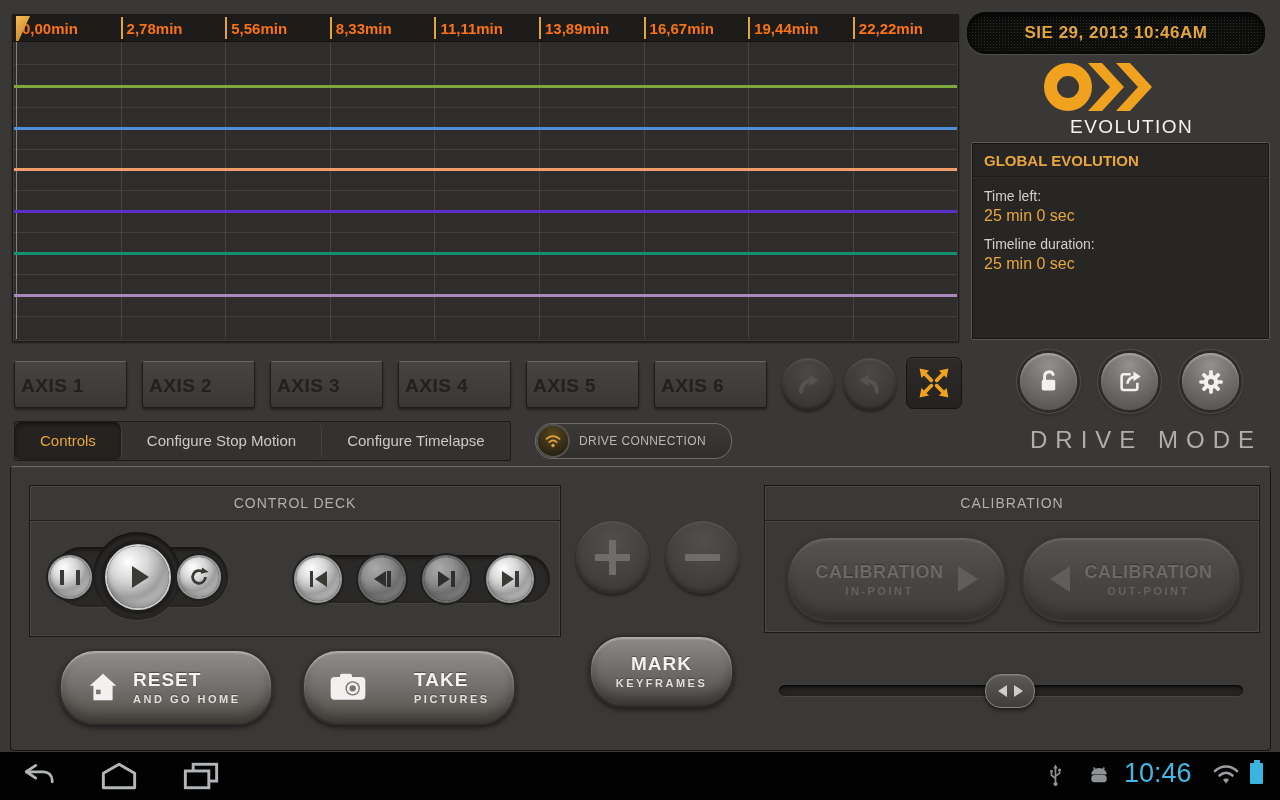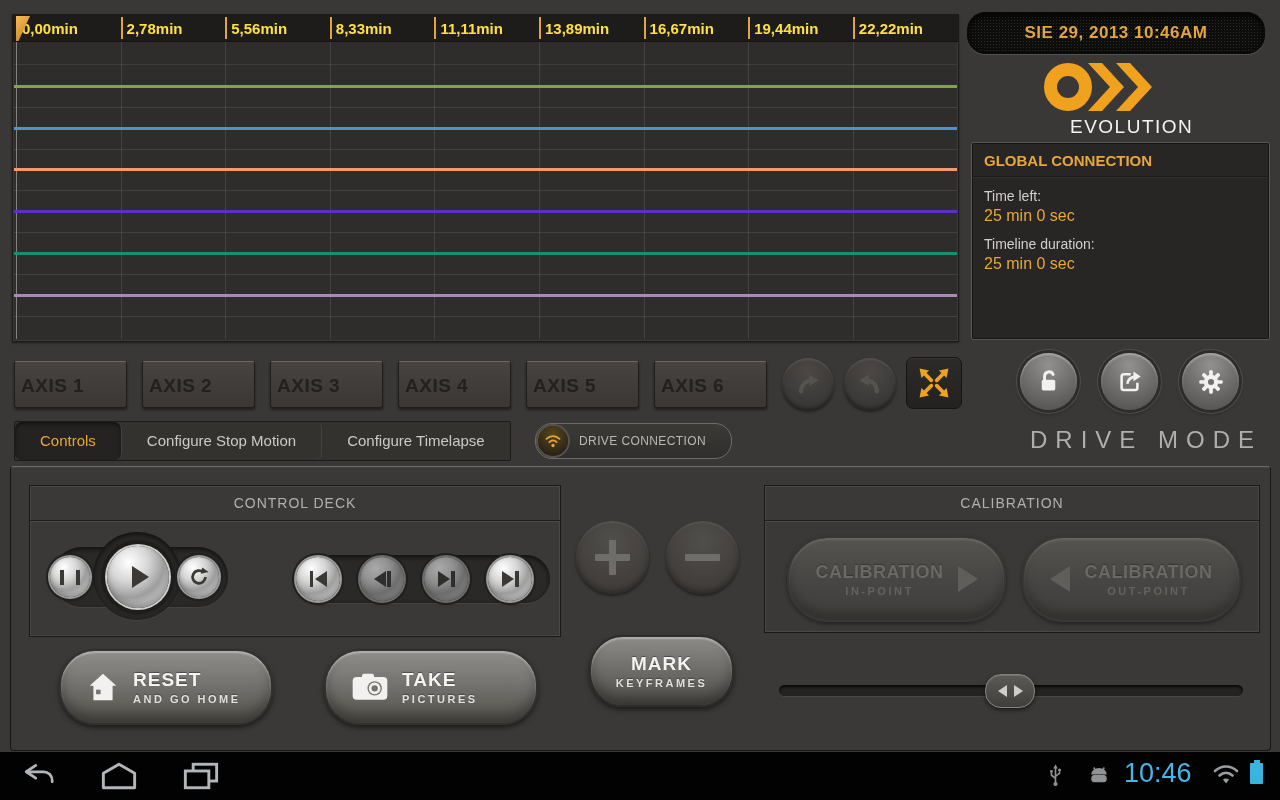--- a/index.html
+++ b/index.html
@@ -7,21 +7,21 @@
     font-family:"Liberation Sans",sans-serif;-webkit-font-smoothing:antialiased;}
 
   
   .chart{position:absolute;left:12px;top:14px;width:945px;height:326px;background:#2e2d2b;
     border:1px solid #1c1b19;box-shadow:inset 0 0 0 1px #3d3b39,0 1px 2px rgba(0,0,0,.5);}
   .chart-header{position:absolute;left:0;top:0;right:0;height:26px;background:#1d1c1a;border-bottom:1px solid #141312;}
   .tick{position:absolute;top:0;bottom:0;width:1px;left:calc(3px + var(--i)*104.6px);}
   .tick::before{content:'';position:absolute;left:0;top:2px;width:2px;height:22px;background:#e2a53d;}
   .tick::after{content:'';position:absolute;left:0;top:27px;bottom:2px;width:1px;background:#454240;}
   .tick.i0::after{background:#85837f;}
-  .tick-label{position:absolute;left:6px;top:5px;color:#fde047;font-size:15px;font-weight:bold;white-space:nowrap;}
+  .tick-label{position:absolute;left:6px;top:5px;color:#f97316;font-size:15px;font-weight:bold;white-space:nowrap;}
   .playhead-flag{position:absolute;left:3px;top:1px;width:14px;height:25px;z-index:4;
     background:linear-gradient(135deg,#f6bc55,#c07f22);clip-path:polygon(0 0,100% 0,18% 100%,0 100%);}
   .series-line{position:absolute;left:1px;right:1px;height:3px;top:calc(70px + var(--i)*41.7px);
     background:var(--c);z-index:2;}
   .series-line::after{content:'';position:absolute;left:0;right:0;top:22px;height:1px;background:rgba(140,138,134,.22);}
   .hgrid-top{position:absolute;left:1px;right:1px;top:49px;height:1px;background:rgba(140,138,134,.18);}
 
   
   .date-display{position:absolute;left:967px;top:12px;width:296px;height:40px;border-radius:18px;
     background-color:#0d0d0c;
@@ -106,21 +106,21 @@
   .play-icon{width:0;height:0;border-left:17px solid #3a3936;border-top:11px solid transparent;border-bottom:11px solid transparent;margin-left:5px;}
   .skip-icon{display:flex;align-items:center;gap:1.5px;}
   .tri-l{width:0;height:0;border-top:8px solid transparent;border-bottom:8px solid transparent;border-right:12px solid #3a3936;}
   .tri-r{width:0;height:0;border-top:8px solid transparent;border-bottom:8px solid transparent;border-left:12px solid #3a3936;}
   .kbar{width:3.5px;height:16px;background:#3a3936;}
 
   .big-pill{position:absolute;height:72px;border-radius:36px;cursor:pointer;display:flex;align-items:center;
     background:linear-gradient(#908e8b,#757370 45%,#525049 100%);border:2px solid #33312f;
     box-shadow:inset 0 2px 2px rgba(255,255,255,.35),inset 0 -8px 12px rgba(0,0,0,.3),0 3px 5px rgba(0,0,0,.5);}
   .pill-reset{left:48px;top:182px;width:210px;}
-  .pill-take{left:313px;top:182px;width:210px;}
+  .pill-take{left:291px;top:182px;width:210px;gap:34px;}
   .pill-text{display:flex;flex-direction:column;margin-left:14px;}
   .pill-line1{color:#f4f3f1;font-size:19px;font-weight:bold;letter-spacing:1px;text-shadow:0 -1px 1px rgba(0,0,0,.4);}
   .pill-line2{color:#e2e0dd;font-size:11px;font-weight:bold;letter-spacing:2.5px;margin-top:2px;text-shadow:0 -1px 1px rgba(0,0,0,.35);}
   .pill-icon{margin-left:26px;display:flex;align-items:center;}
 
   .pm-btn{position:absolute;width:73px;height:73px;border-radius:50%;cursor:pointer;
     background:radial-gradient(circle at 50% 28%,#514f4c,#423f3d 62%,#3a3835);
     box-shadow:0 2px 3px rgba(0,0,0,.45),inset 0 2px 2px rgba(255,255,255,.08),inset 0 -3px 5px rgba(0,0,0,.3);}
   .pm-plus{left:565px;top:54px;}
   .pm-minus{left:655px;top:54px;}
@@ -236,21 +236,21 @@
       <div class="logo-o"></div>
       <svg class="logo-chevrons" width="66" height="50" viewBox="0 0 66 50">
         <polygon points="0,1 14,1 36,25 14,49 0,49 22,25" fill="#f0a11d"></polygon>
         <polygon points="28,1 42,1 64,25 42,49 28,49 50,25" fill="#f0a11d"></polygon>
       </svg>
     </div>
     <div class="logo-text">EVOLUTION</div>
   </div>
 
   <div class="gp-panel">
-    <div class="gp-title">GLOBAL CONNECTION</div>
+    <div class="gp-title">GLOBAL EVOLUTION</div>
     <div class="gp-label">Time left:</div>
     <div class="gp-value">25 min 0 sec</div>
     <div class="gp-label">Timeline duration:</div>
     <div class="gp-value">25 min 0 sec</div>
   </div>
 
   <div>
 
       <button class="axis-btn i0" style="--i: 0;">AXIS 1</button>
 

